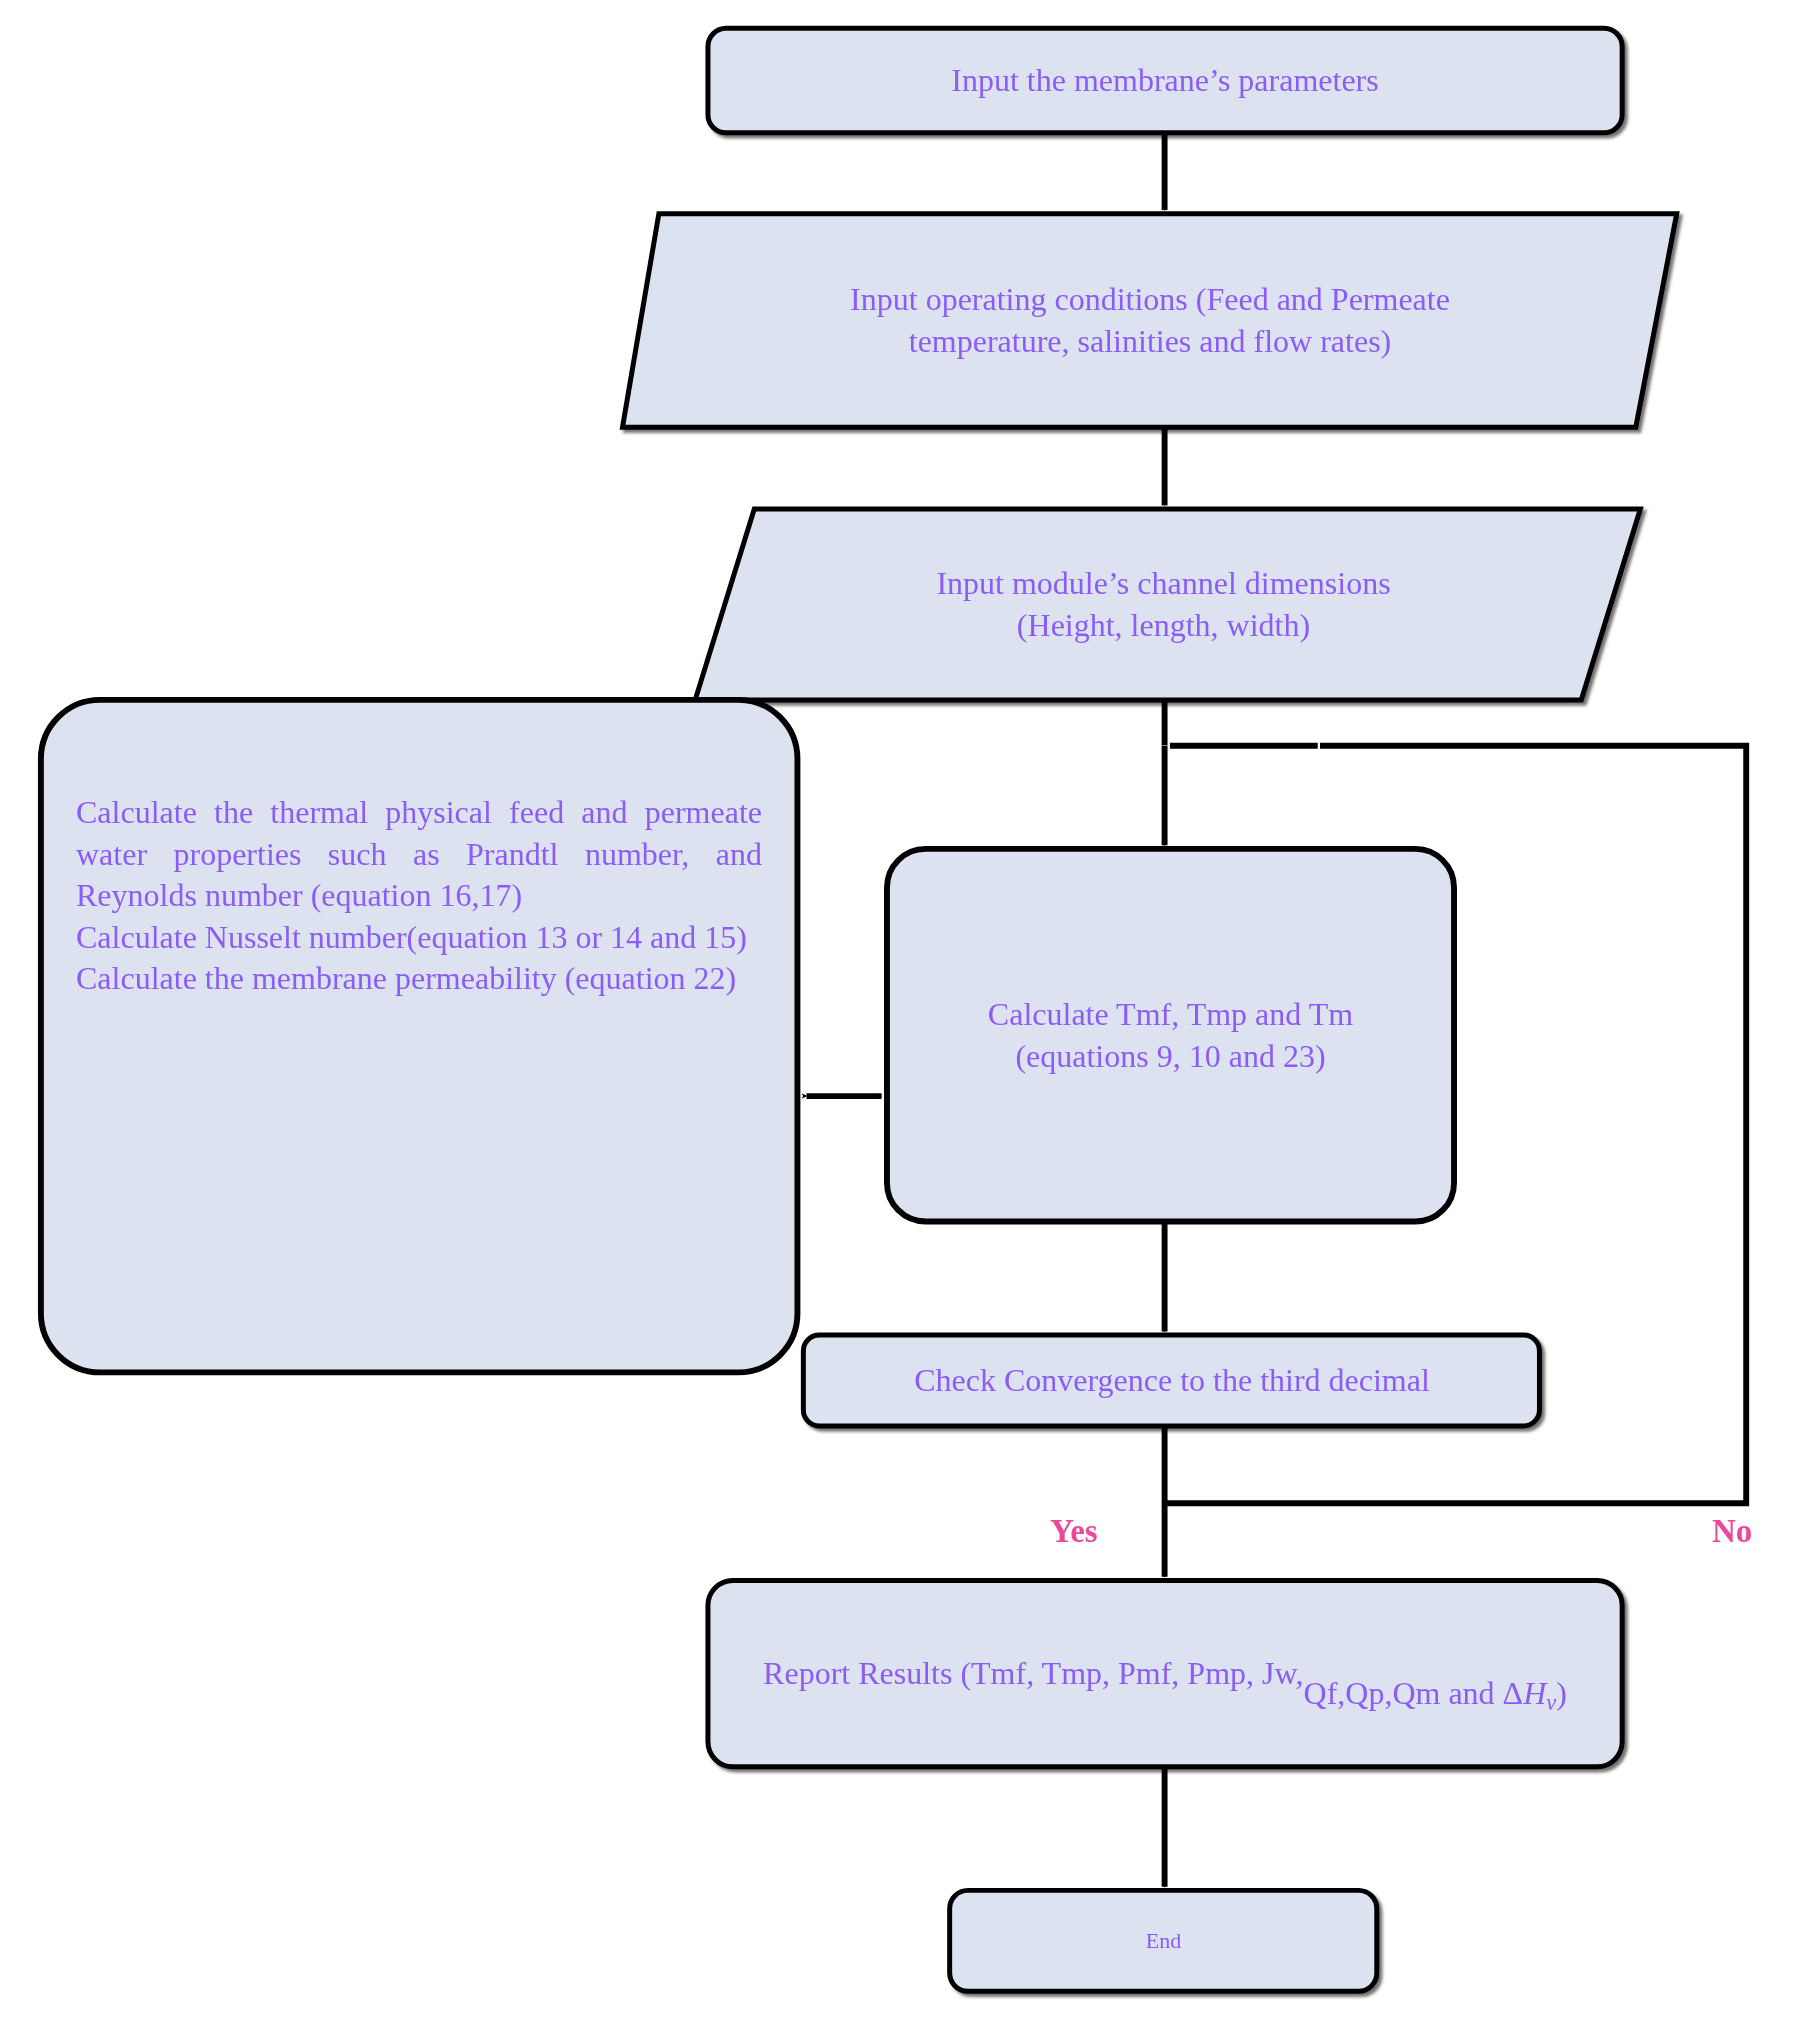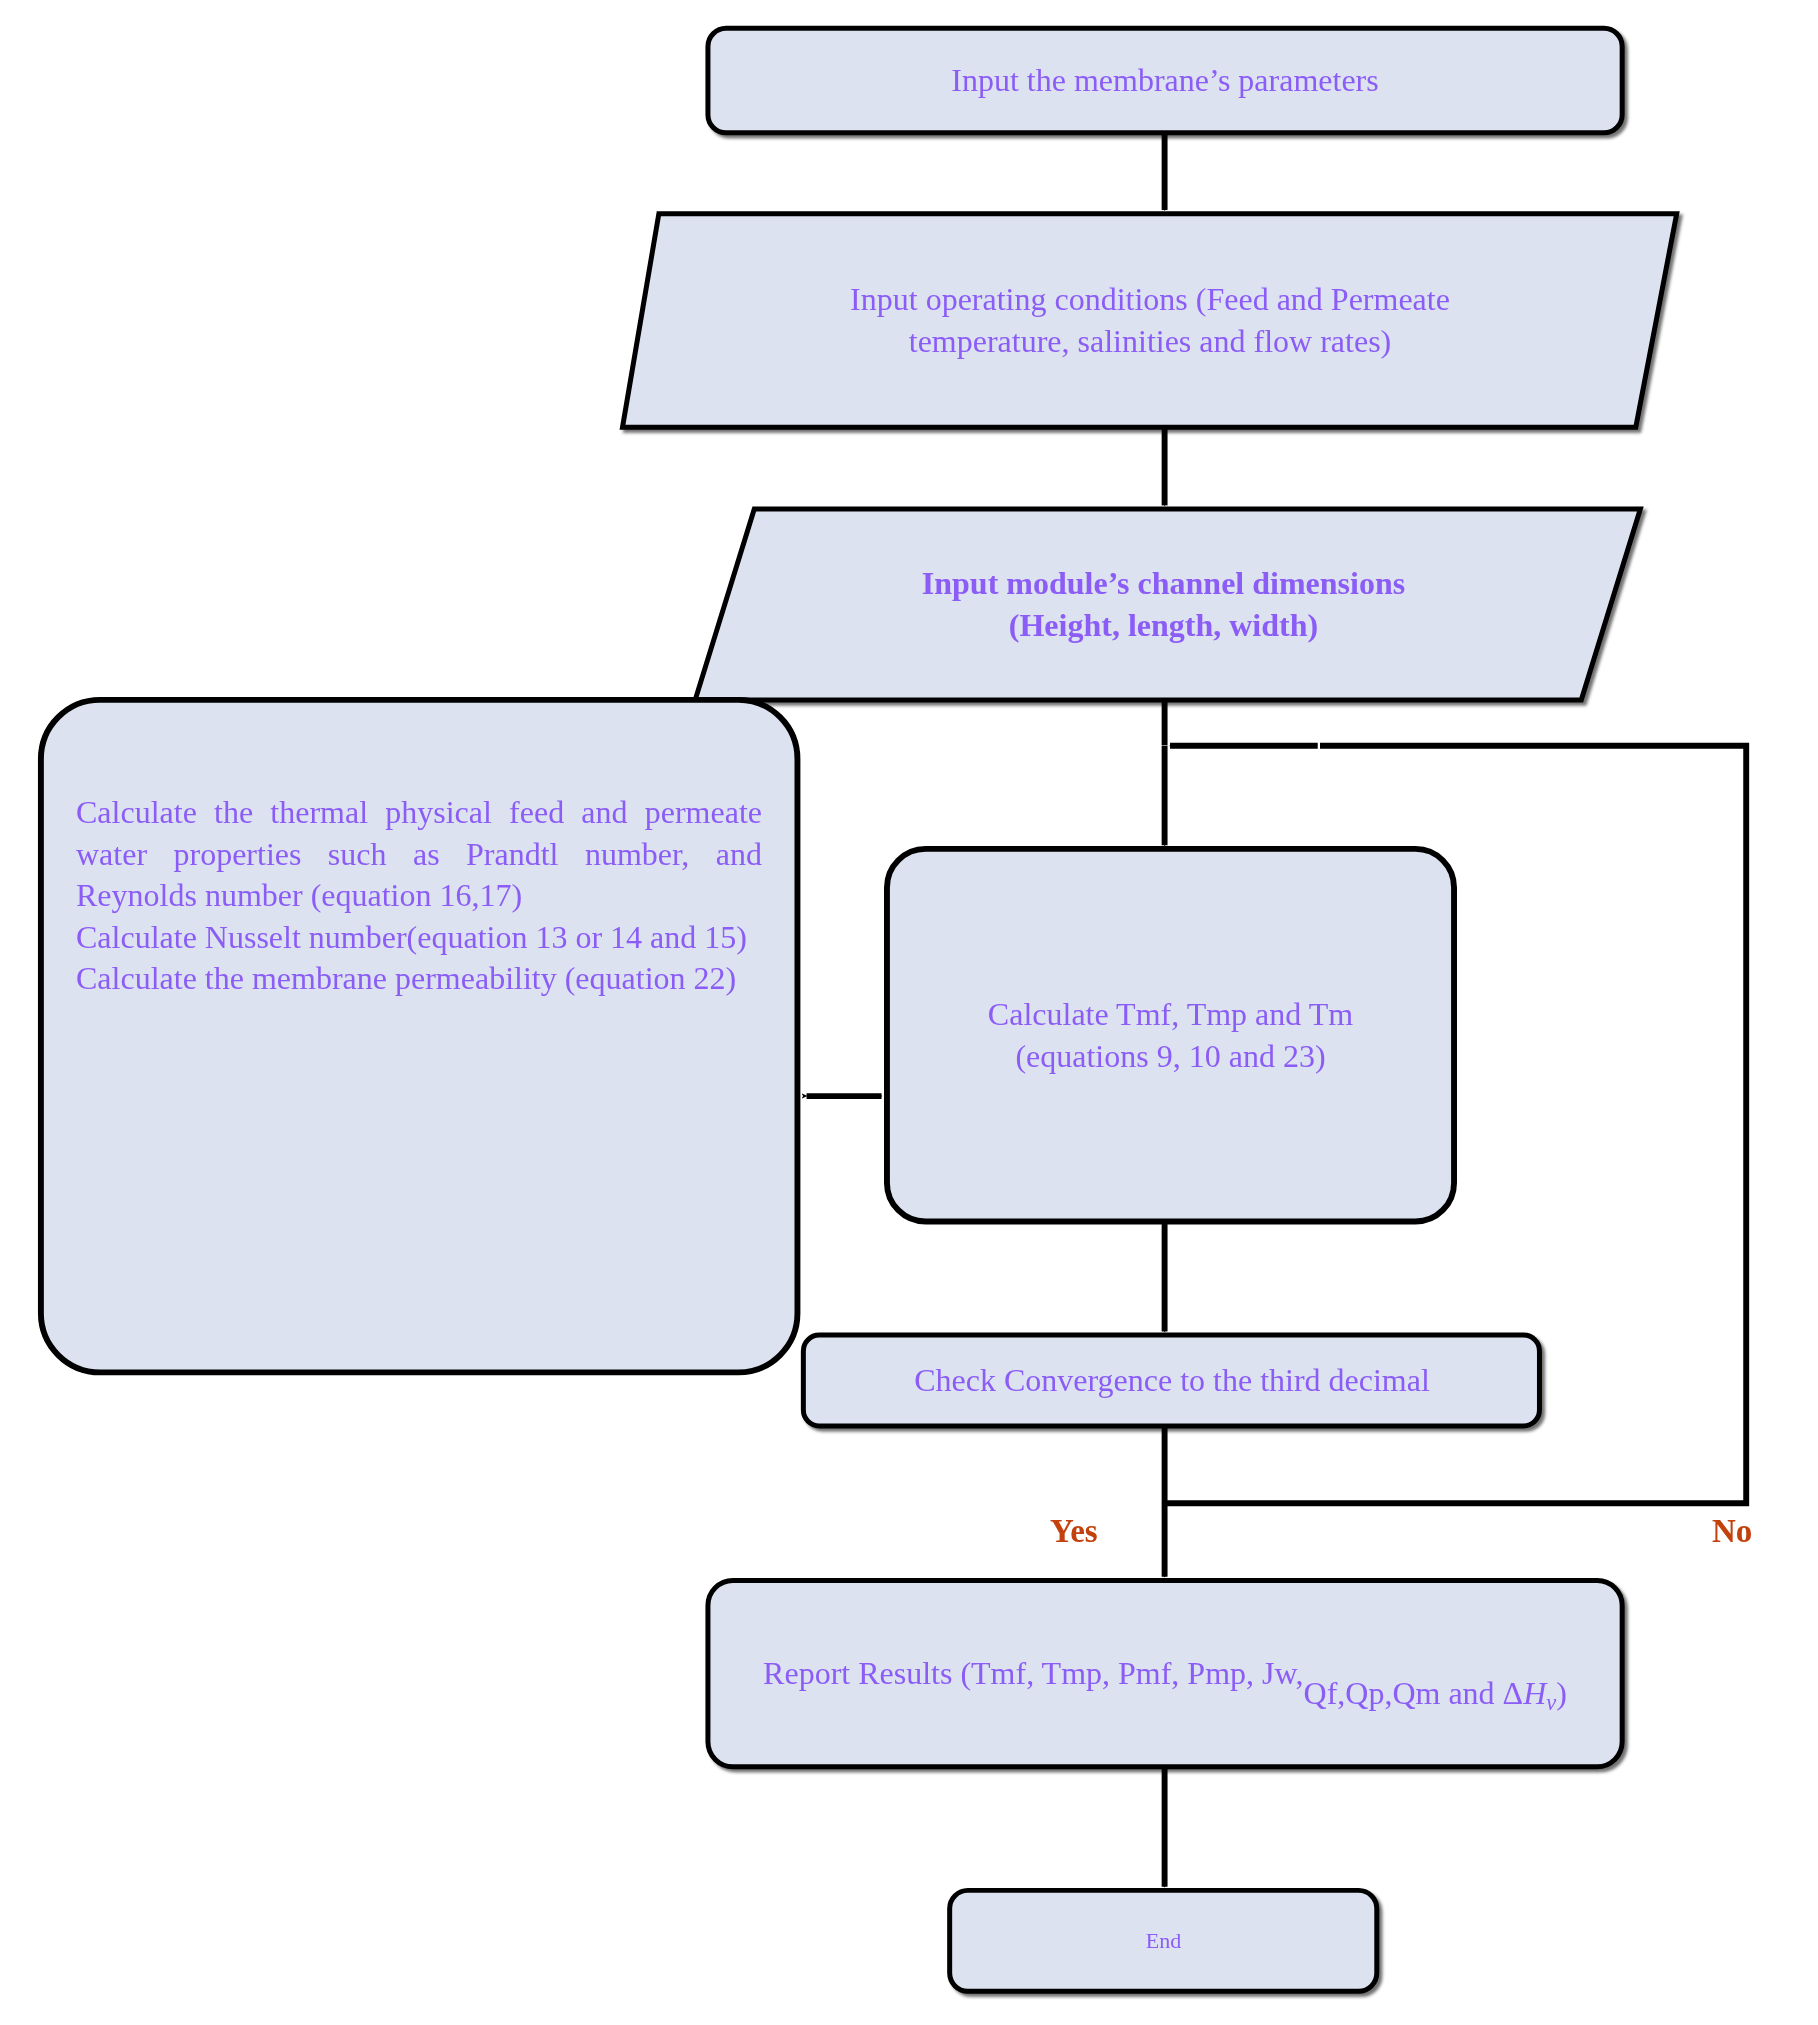--- a/index.html
+++ b/index.html
@@ -42,21 +42,21 @@
   .node-text.justified {
     display: block;
     text-align: justify;
     text-align-last: left;
     white-space: normal;
   }
   .edge-label {
     position: absolute;
     font-family: "Liberation Serif", "DejaVu Serif", serif;
     font-weight: bold;
-    color: #c2410c;
+    color: #ec4899;
     white-space: nowrap;
   }
   .calc-line { margin: 0; }
   .sub { font-size: 0.70em; vertical-align: -0.28em; font-style: italic; }
   .ital { font-style: italic; }
 </style>
 </head>
 <body>
 
 <div id="flowchart-root">
@@ -109,21 +109,21 @@
     <path d="M 2563 3308 L 3843 3308 L 3843 1641 L 2905 1641" fill="none" stroke="#000000" stroke-width="13"></path>
 
     <line x1="2563" y1="3888" x2="2563" y2="4152" stroke="#000000" stroke-width="13" marker-end="url(#arrowhead)"></line>
   </svg>
 
   <div class="node-text" style="left:717px; top:28px; width:896px; height:105px; font-size:32px;">Input the membrane’s parameters</div>
 
   <div class="node-text" style="left:673px; top:214px; width:954px; height:214px; font-size:32px;">Input operating conditions (Feed and Permeate
 temperature, salinities and flow rates)</div>
 
-  <div class="node-text" style="left:718px; top:509px; width:891px; height:191px; font-size:32px;font-weight:bold;">Input module’s channel dimensions
+  <div class="node-text" style="left:718px; top:509px; width:891px; height:191px; font-size:32px;">Input module’s channel dimensions
 (Height, length, width)</div>
 
   <div class="node-text justified" style="left:76px; top:792px; width:686px; height:500px; font-size:32px;">
     <p class="calc-line">Calculate the thermal physical feed and permeate water properties such as Prandtl number, and Reynolds number (equation 16,17)</p>
     <p class="calc-line">Calculate Nusselt number(equation 13 or 14 and 15)</p>
     <p class="calc-line">Calculate the membrane permeability (equation 22)</p>
   </div>
 
   <div class="node-text" style="left:896px; top:849px; width:549px; height:373px; font-size:32px;">Calculate Tmf, Tmp and Tm
 (equations 9, 10 and 23)</div>

